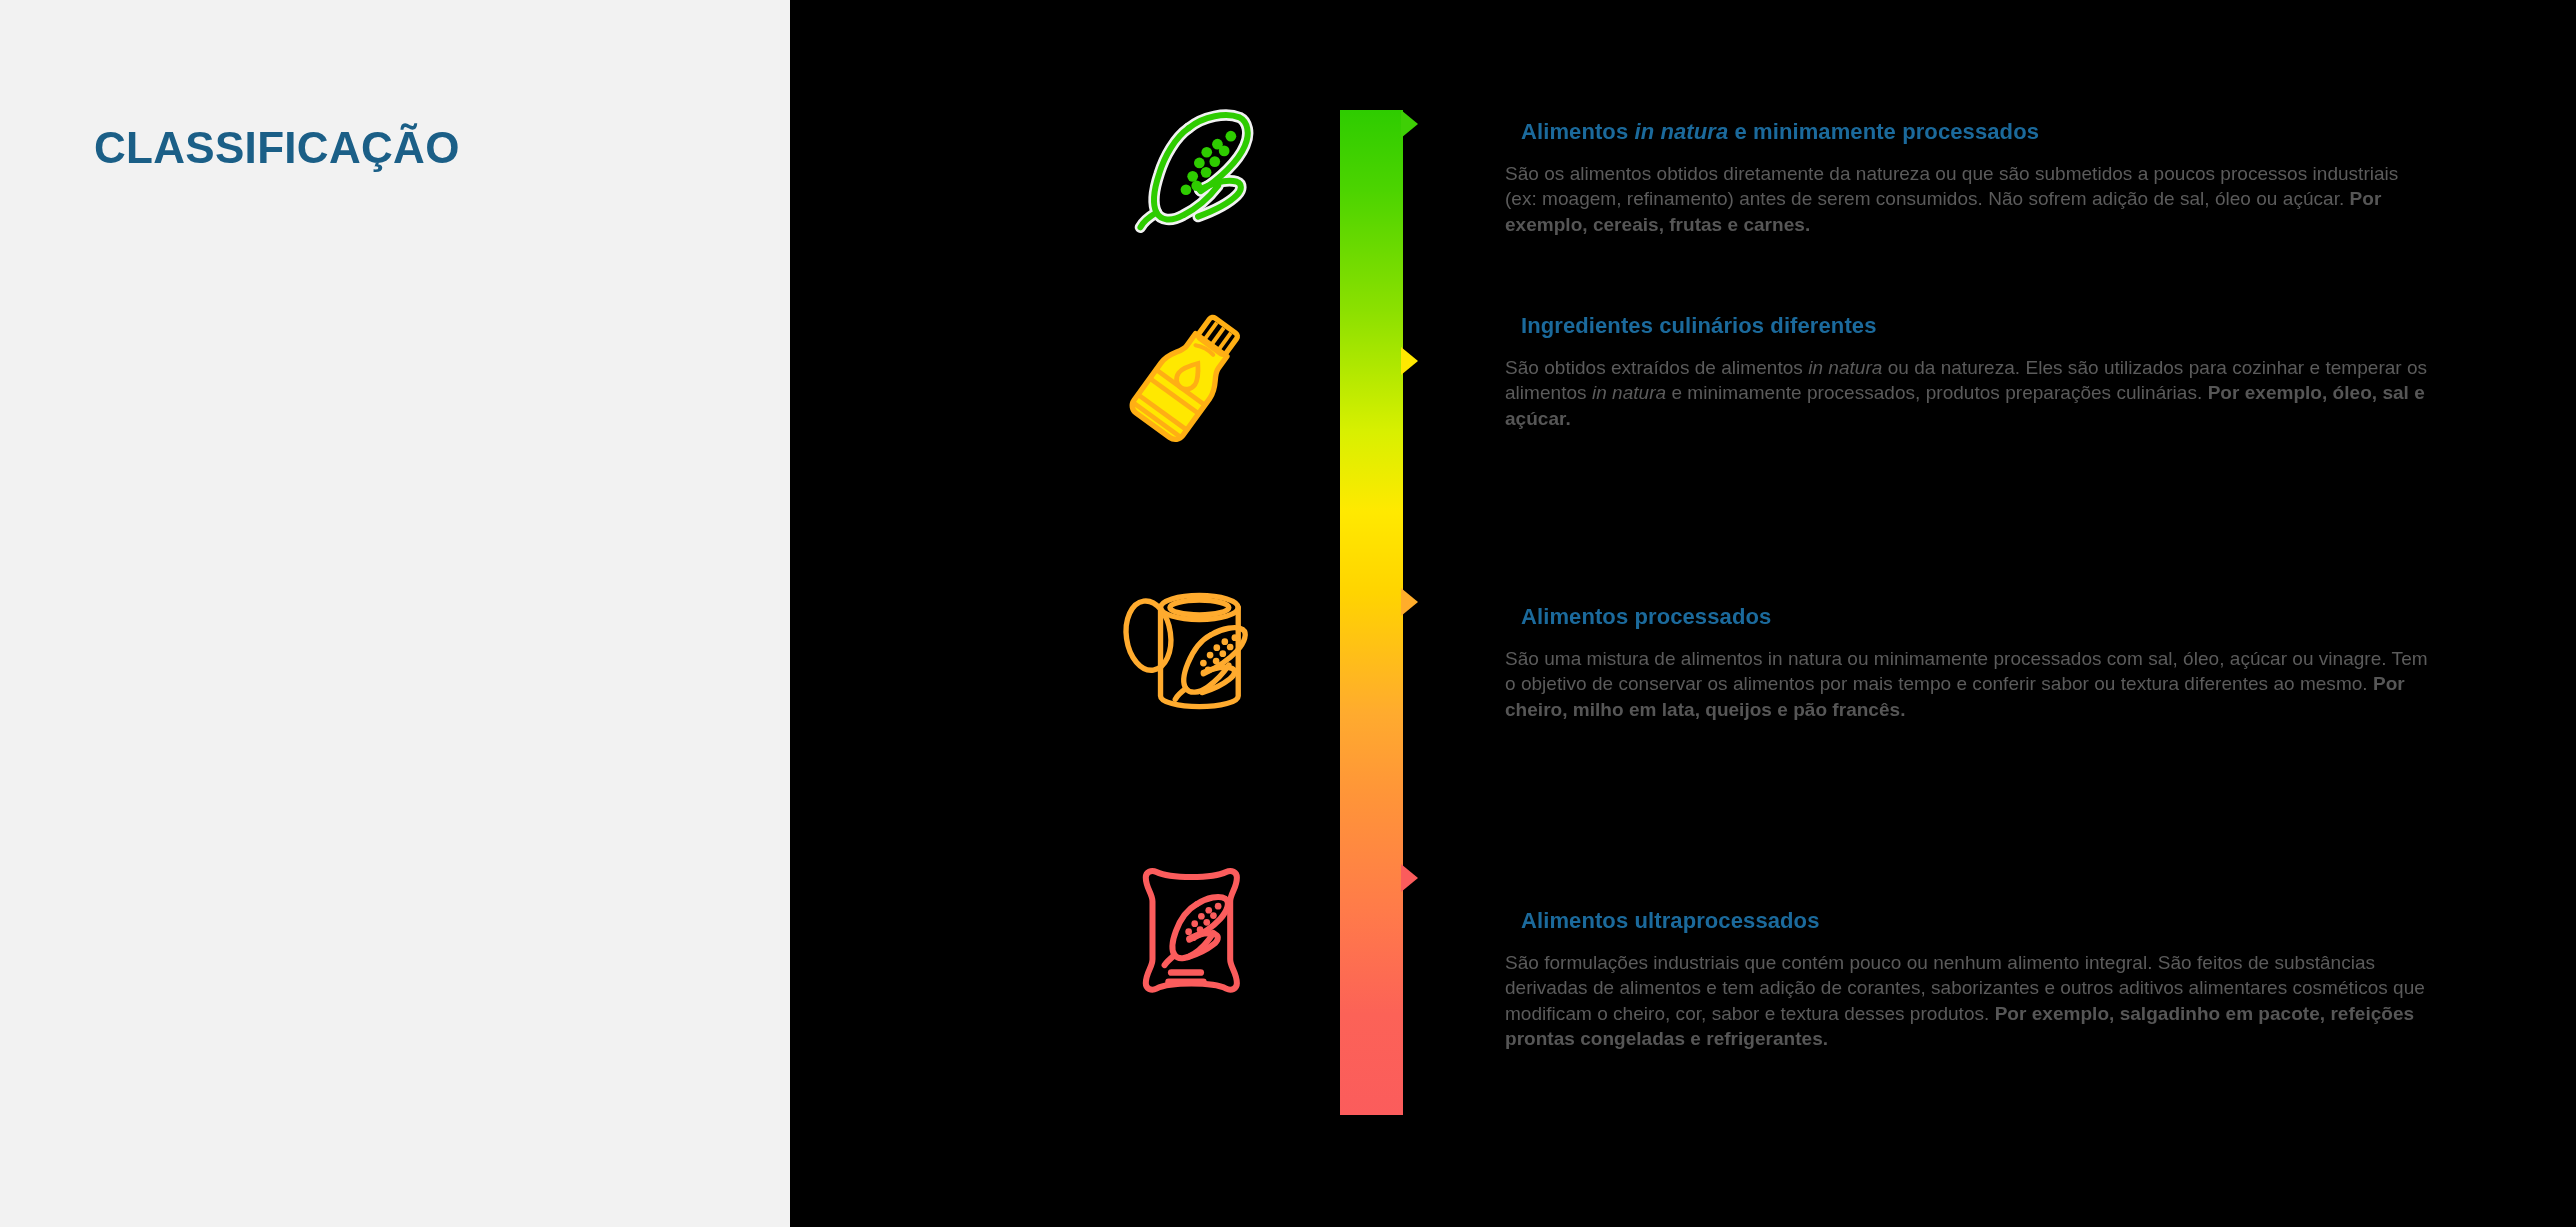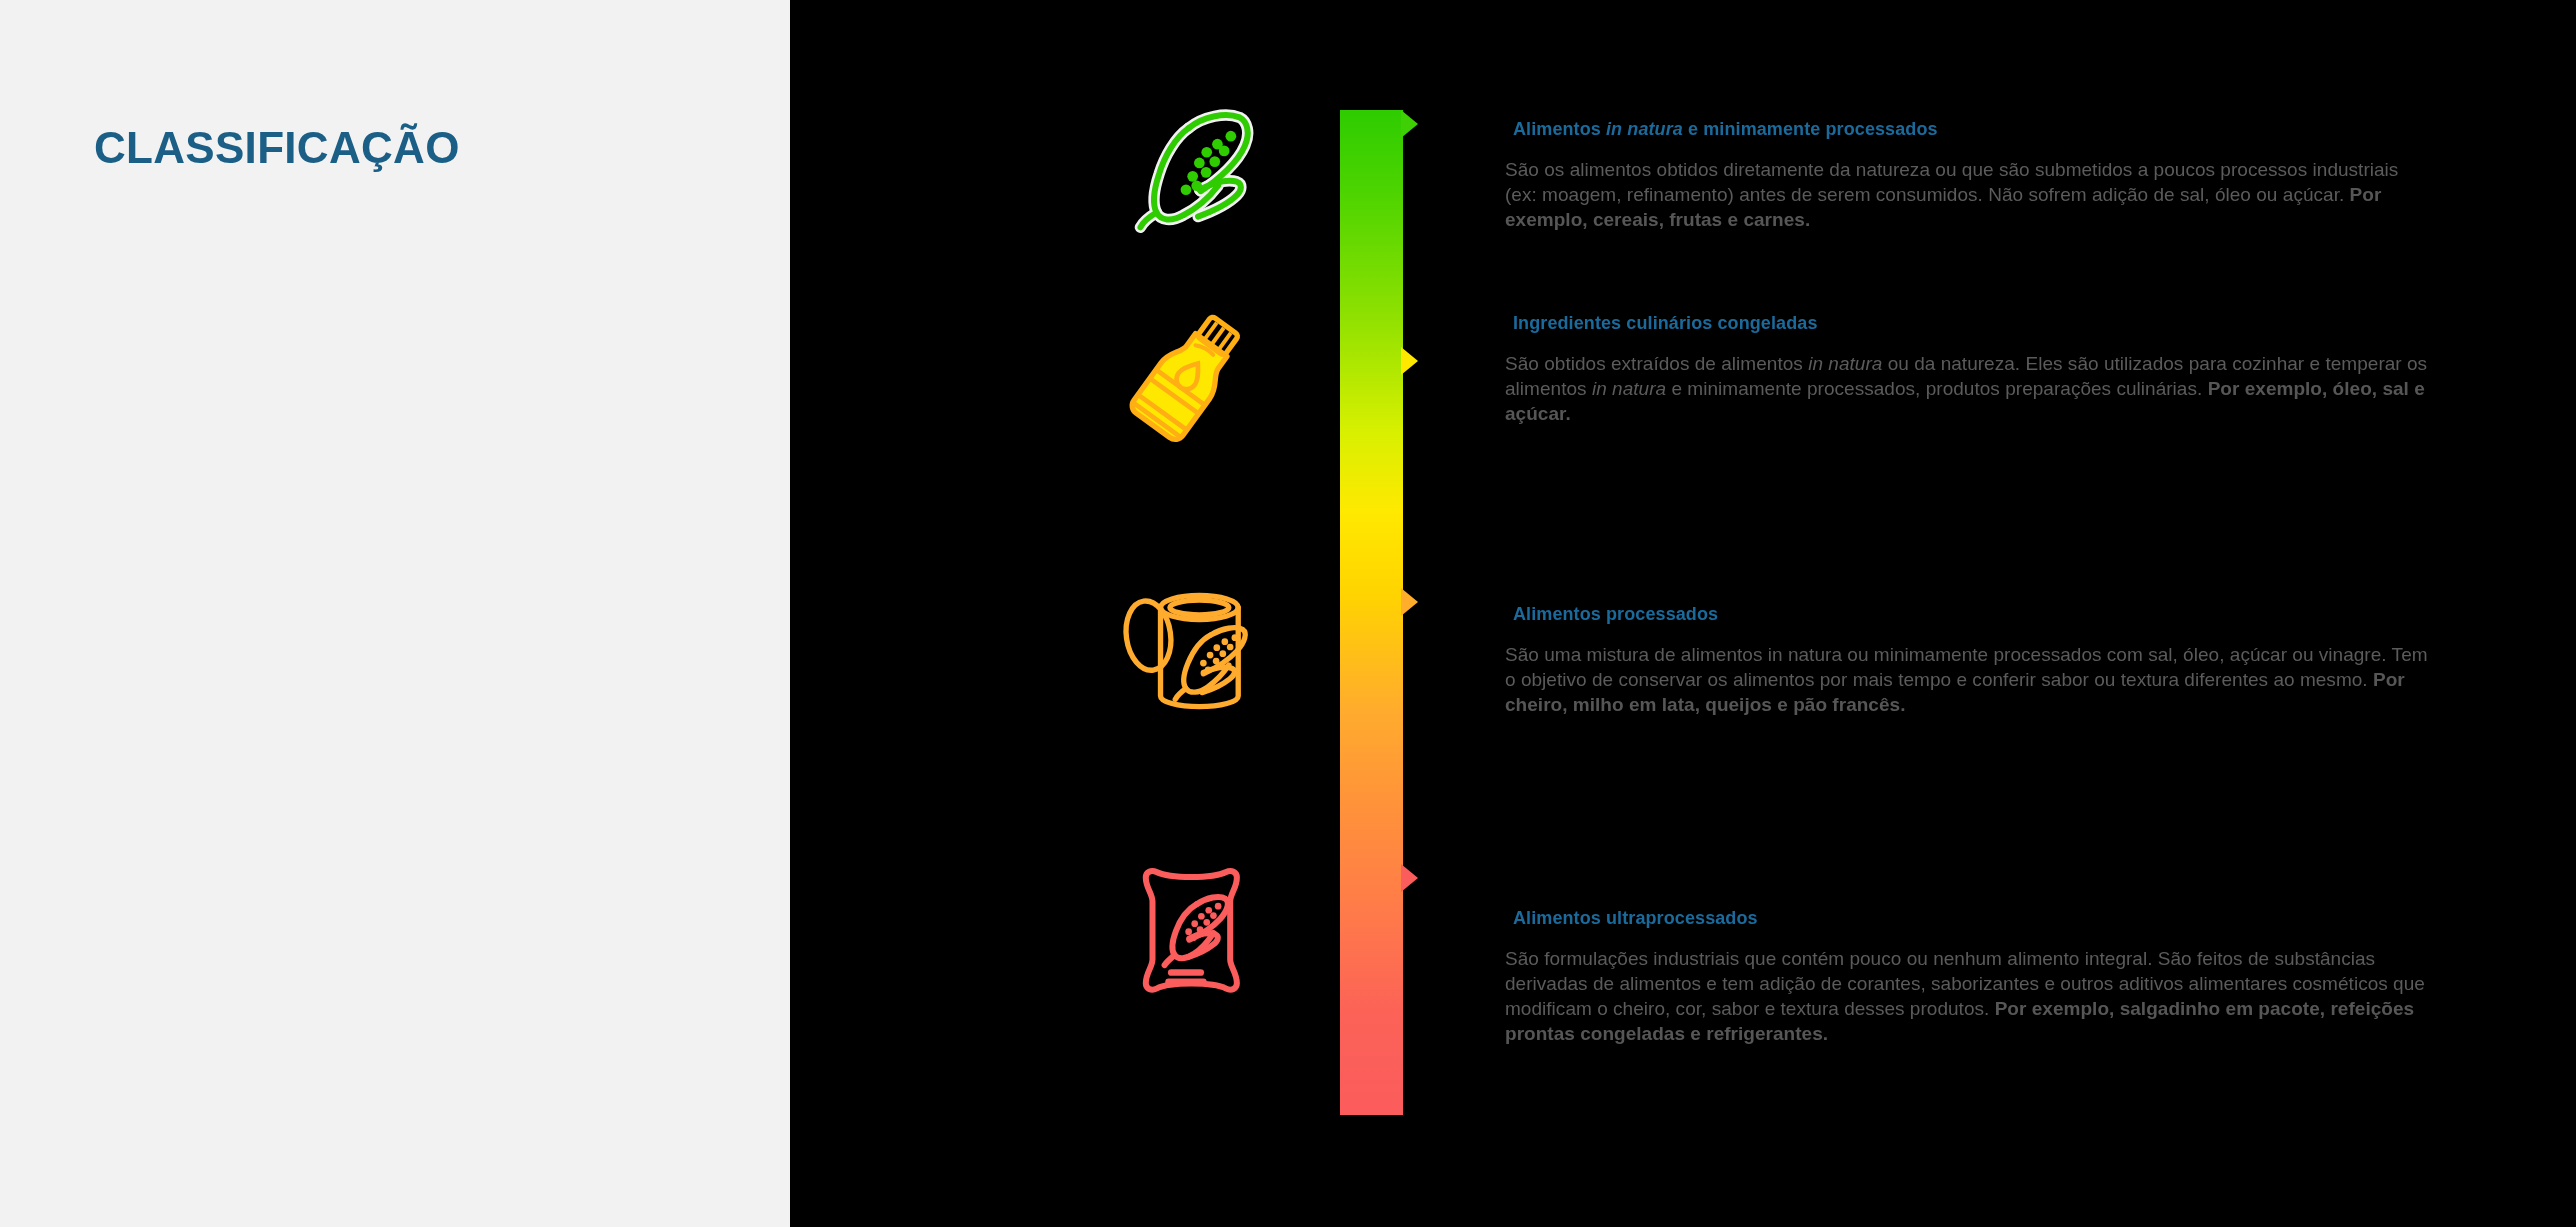--- a/index.html
+++ b/index.html
@@ -102,24 +102,24 @@
   .icon-slot svg { display: block; }
 
   
   .entry {
     position: absolute;
     left: 1505px;
     width: 926px;
   }
   .entry-title {
     color: #1b6a9c;
-    font-size: 18px;
+    font-size: 22px;
     font-weight: 700;
     line-height: 1.2;
-    margin: 0 0 16px 8px;
+    margin: 0 0 16px 16px;
     letter-spacing: 0.1px;
   }
   .entry-title em {
     font-style: italic;
   }
   .entry-body {
     color: #5b5b5b;
     font-size: 19px;
     line-height: 1.32;
     margin: 0;
@@ -248,21 +248,21 @@
       </g>
     </svg>
   </div>
 
   <div class="entry" style="top:119px;">
     <h2 class="entry-title"><span>Alimentos </span><em>in natura</em><span> e minimamente processados</span></h2>
     <p class="entry-body"><span>São os alimentos obtidos diretamente da natureza ou que são submetidos a poucos processos industriais (ex: moagem, refinamento) antes de serem consumidos. Não sofrem adição de sal, óleo ou açúcar. </span><b>Por exemplo, cereais, frutas e carnes.</b></p>
   </div>
 
   <div class="entry" style="top:313px;">
-    <h2 class="entry-title">Ingredientes culinários congeladas</h2>
+    <h2 class="entry-title">Ingredientes culinários diferentes</h2>
     <p class="entry-body"><span>São obtidos extraídos de alimentos </span><em>in natura</em><span> ou da natureza. Eles são utilizados para cozinhar e temperar os alimentos </span><em>in natura</em><span> e minimamente processados, produtos preparações culinárias. </span><b>Por exemplo, óleo, sal e açúcar.</b></p>
   </div>
 
   <div class="entry" style="top:604px;">
     <h2 class="entry-title">Alimentos processados</h2>
     <p class="entry-body"><span>São uma mistura de alimentos in natura ou minimamente processados com sal, óleo, açúcar ou vinagre. Tem o objetivo de conservar os alimentos por mais tempo e conferir sabor ou textura diferentes ao mesmo. </span><b>Por cheiro, milho em lata, queijos e pão francês.</b></p>
   </div>
 
   <div class="entry" style="top:908px;">
     <h2 class="entry-title">Alimentos ultraprocessados</h2>

